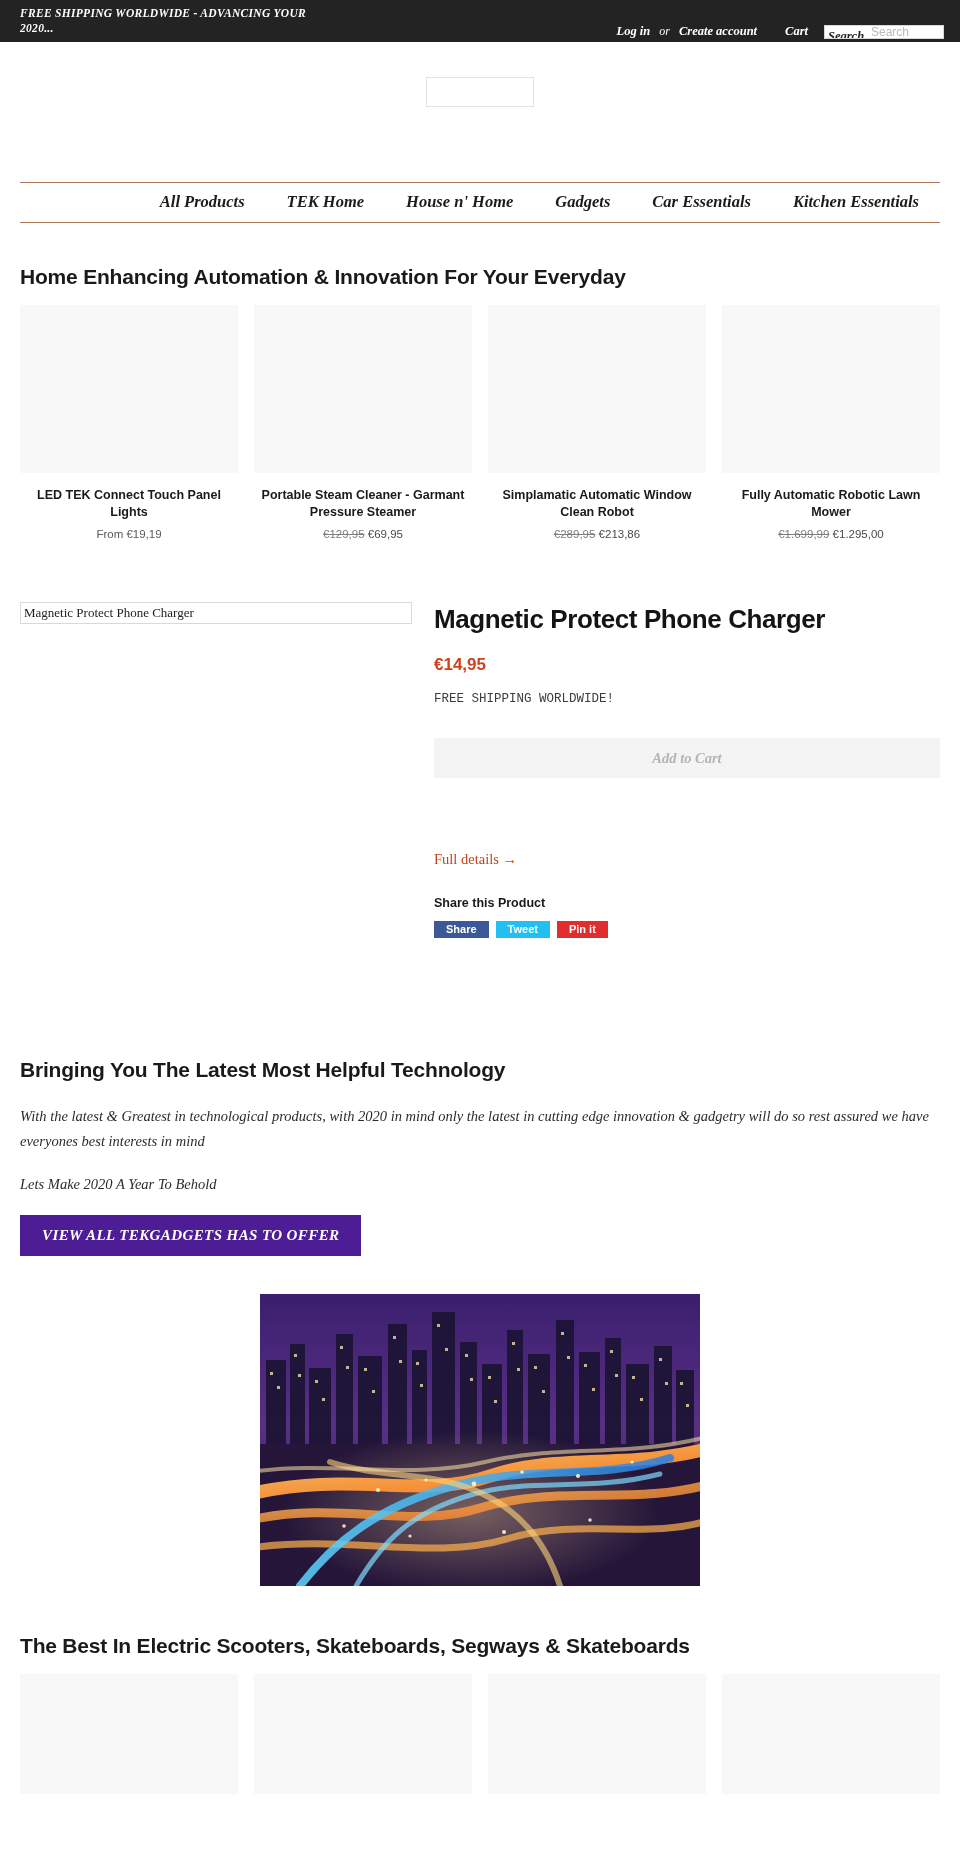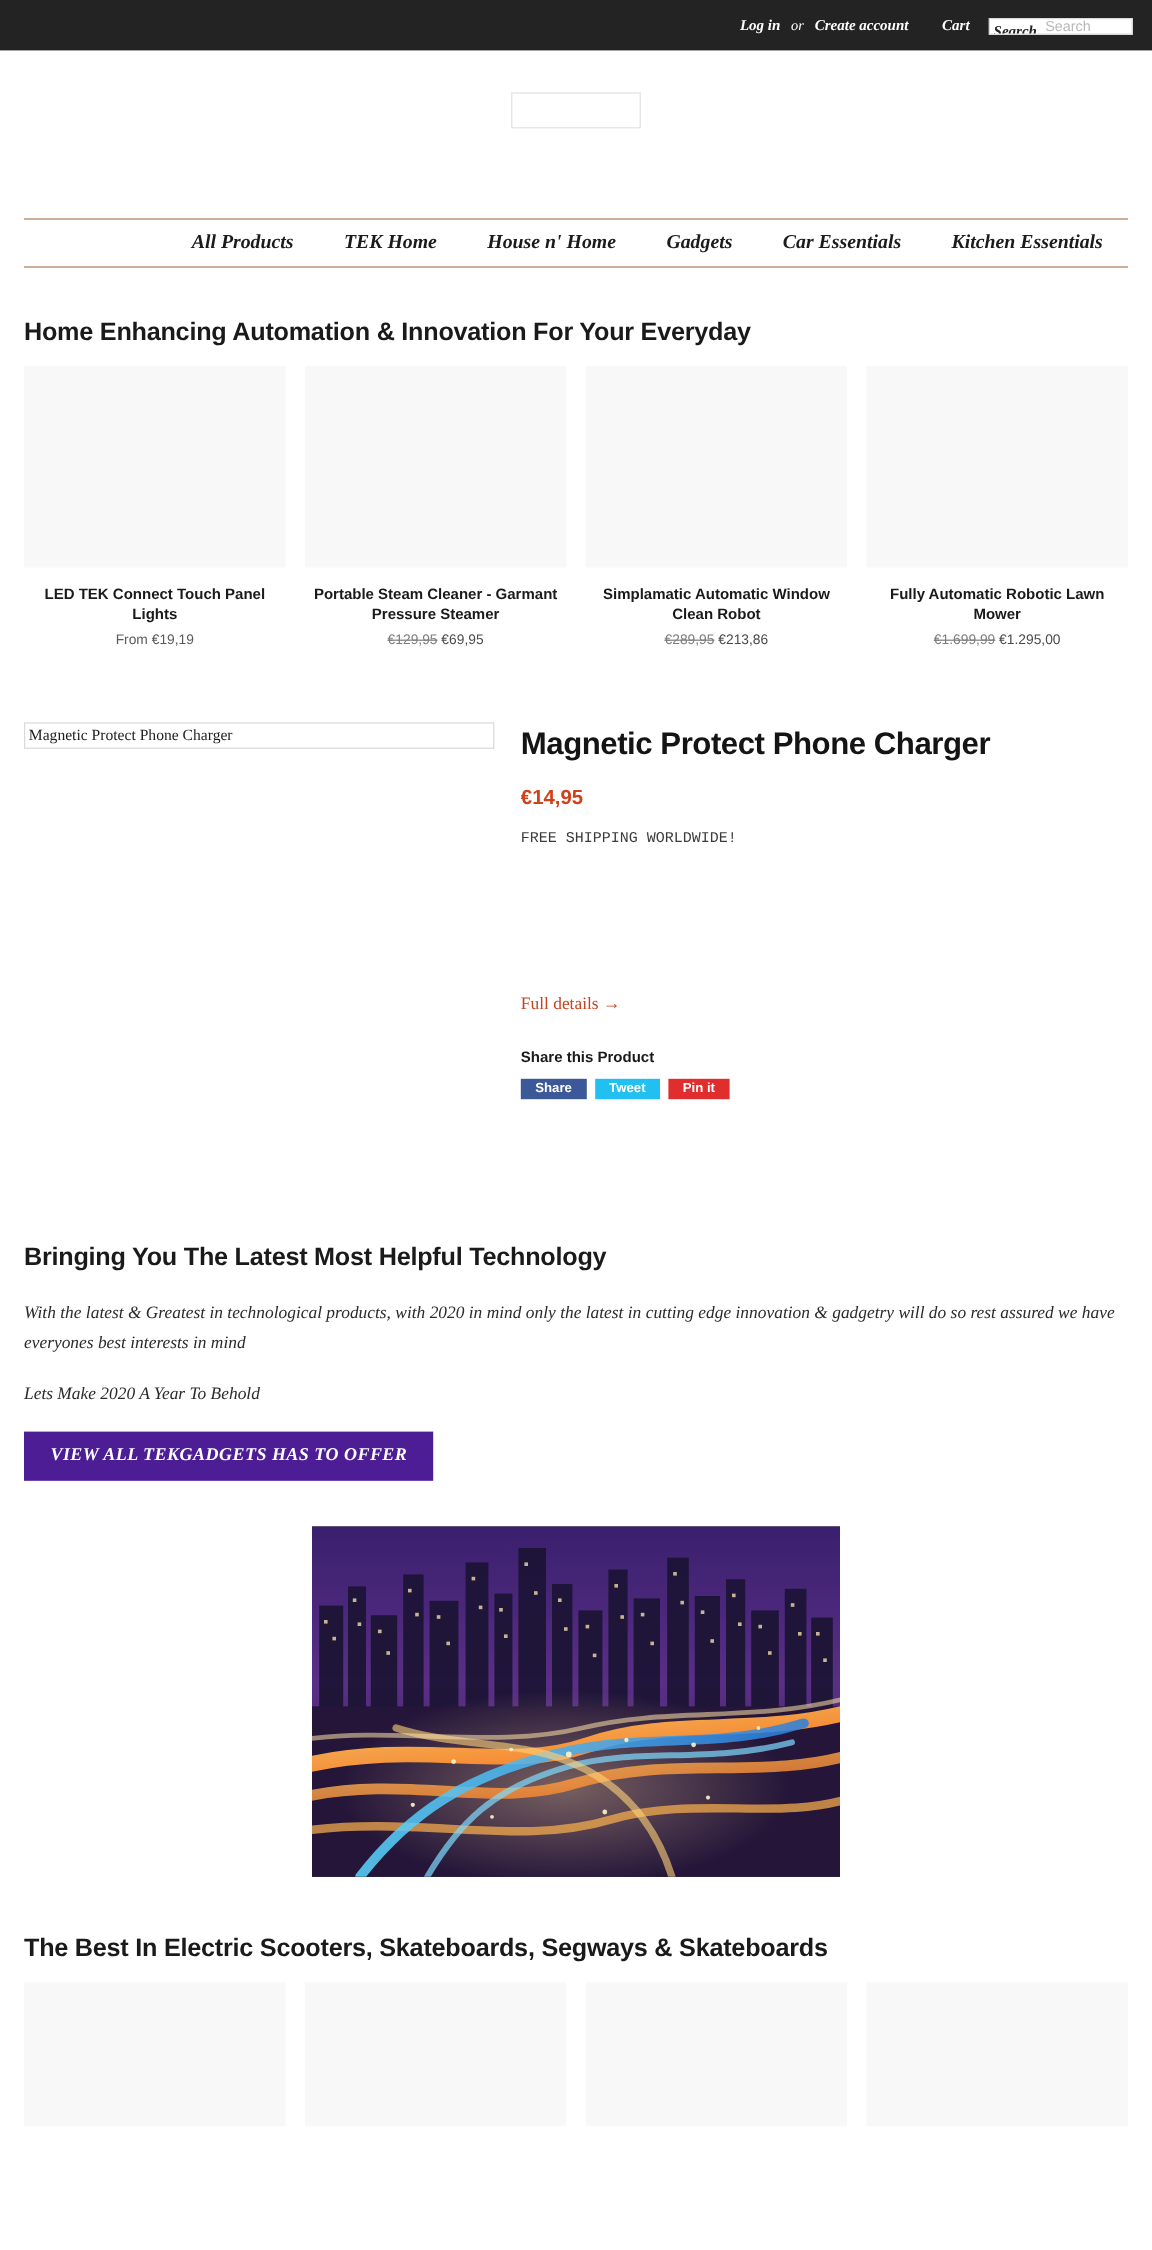--- a/index.html
+++ b/index.html
@@ -28,21 +28,21 @@
     font-weight: bold;
     font-size: 11.5px;
     line-height: 15px;
     letter-spacing: 0.3px;
     width: 300px;
     color: #ffffff;
   }
   .topbar-right {
     position: absolute;
     right: 16px;
-    top: 14px;
+    top: 24px;
     display: flex;
     align-items: center;
     gap: 0;
   }
   .topbar-link {
     font-family: "Liberation Serif", serif;
     font-style: italic;
     font-weight: bold;
     font-size: 12.5px;
     color: #ffffff;
@@ -343,20 +343,21 @@
   .bottom-thumb {
     width: 100%;
     height: 120px;
     background: #f8f8f8;
   }
 </style>
 </head>
 <body>
 
 <div class="topbar">
+  <div class="topbar-message">FREE SHIPPING WORLDWIDE - ADVANCING YOUR 2020...</div>
   <div class="topbar-right">
     <a class="topbar-link" href="#">Log in</a>
     <span class="topbar-or">or</span>
     <a class="topbar-link" href="#">Create account</a>
     <a class="topbar-cart" href="#">Cart</a>
     <div class="search-wrap">
       <span class="search-label">Search</span>
       <input class="search-input" type="text" placeholder="Search" style="">
     </div>
   </div>
@@ -421,20 +422,21 @@
   <div class="featured-media">
     <div class="featured-imgbox">
       <span class="featured-alt">Magnetic Protect Phone Charger</span>
     </div>
   </div>
 
   <div class="featured-info">
     <h1 class="featured-title">Magnetic Protect Phone Charger</h1>
     <div class="featured-price">€14,95</div>
     <div class="featured-shipping">FREE SHIPPING WORLDWIDE!</div>
+    <button class="add-to-cart">Add to Cart</button>
     <br>
     <a class="full-details" href="#">Full details →</a>
     <div class="share-title">Share this Product</div>
     <div class="share-row">
       <button class="share-btn share-facebook">Share</button>
       <button class="share-btn share-twitter">Tweet</button>
       <button class="share-btn share-pinterest">Pin it</button>
     </div>
   </div>
 

